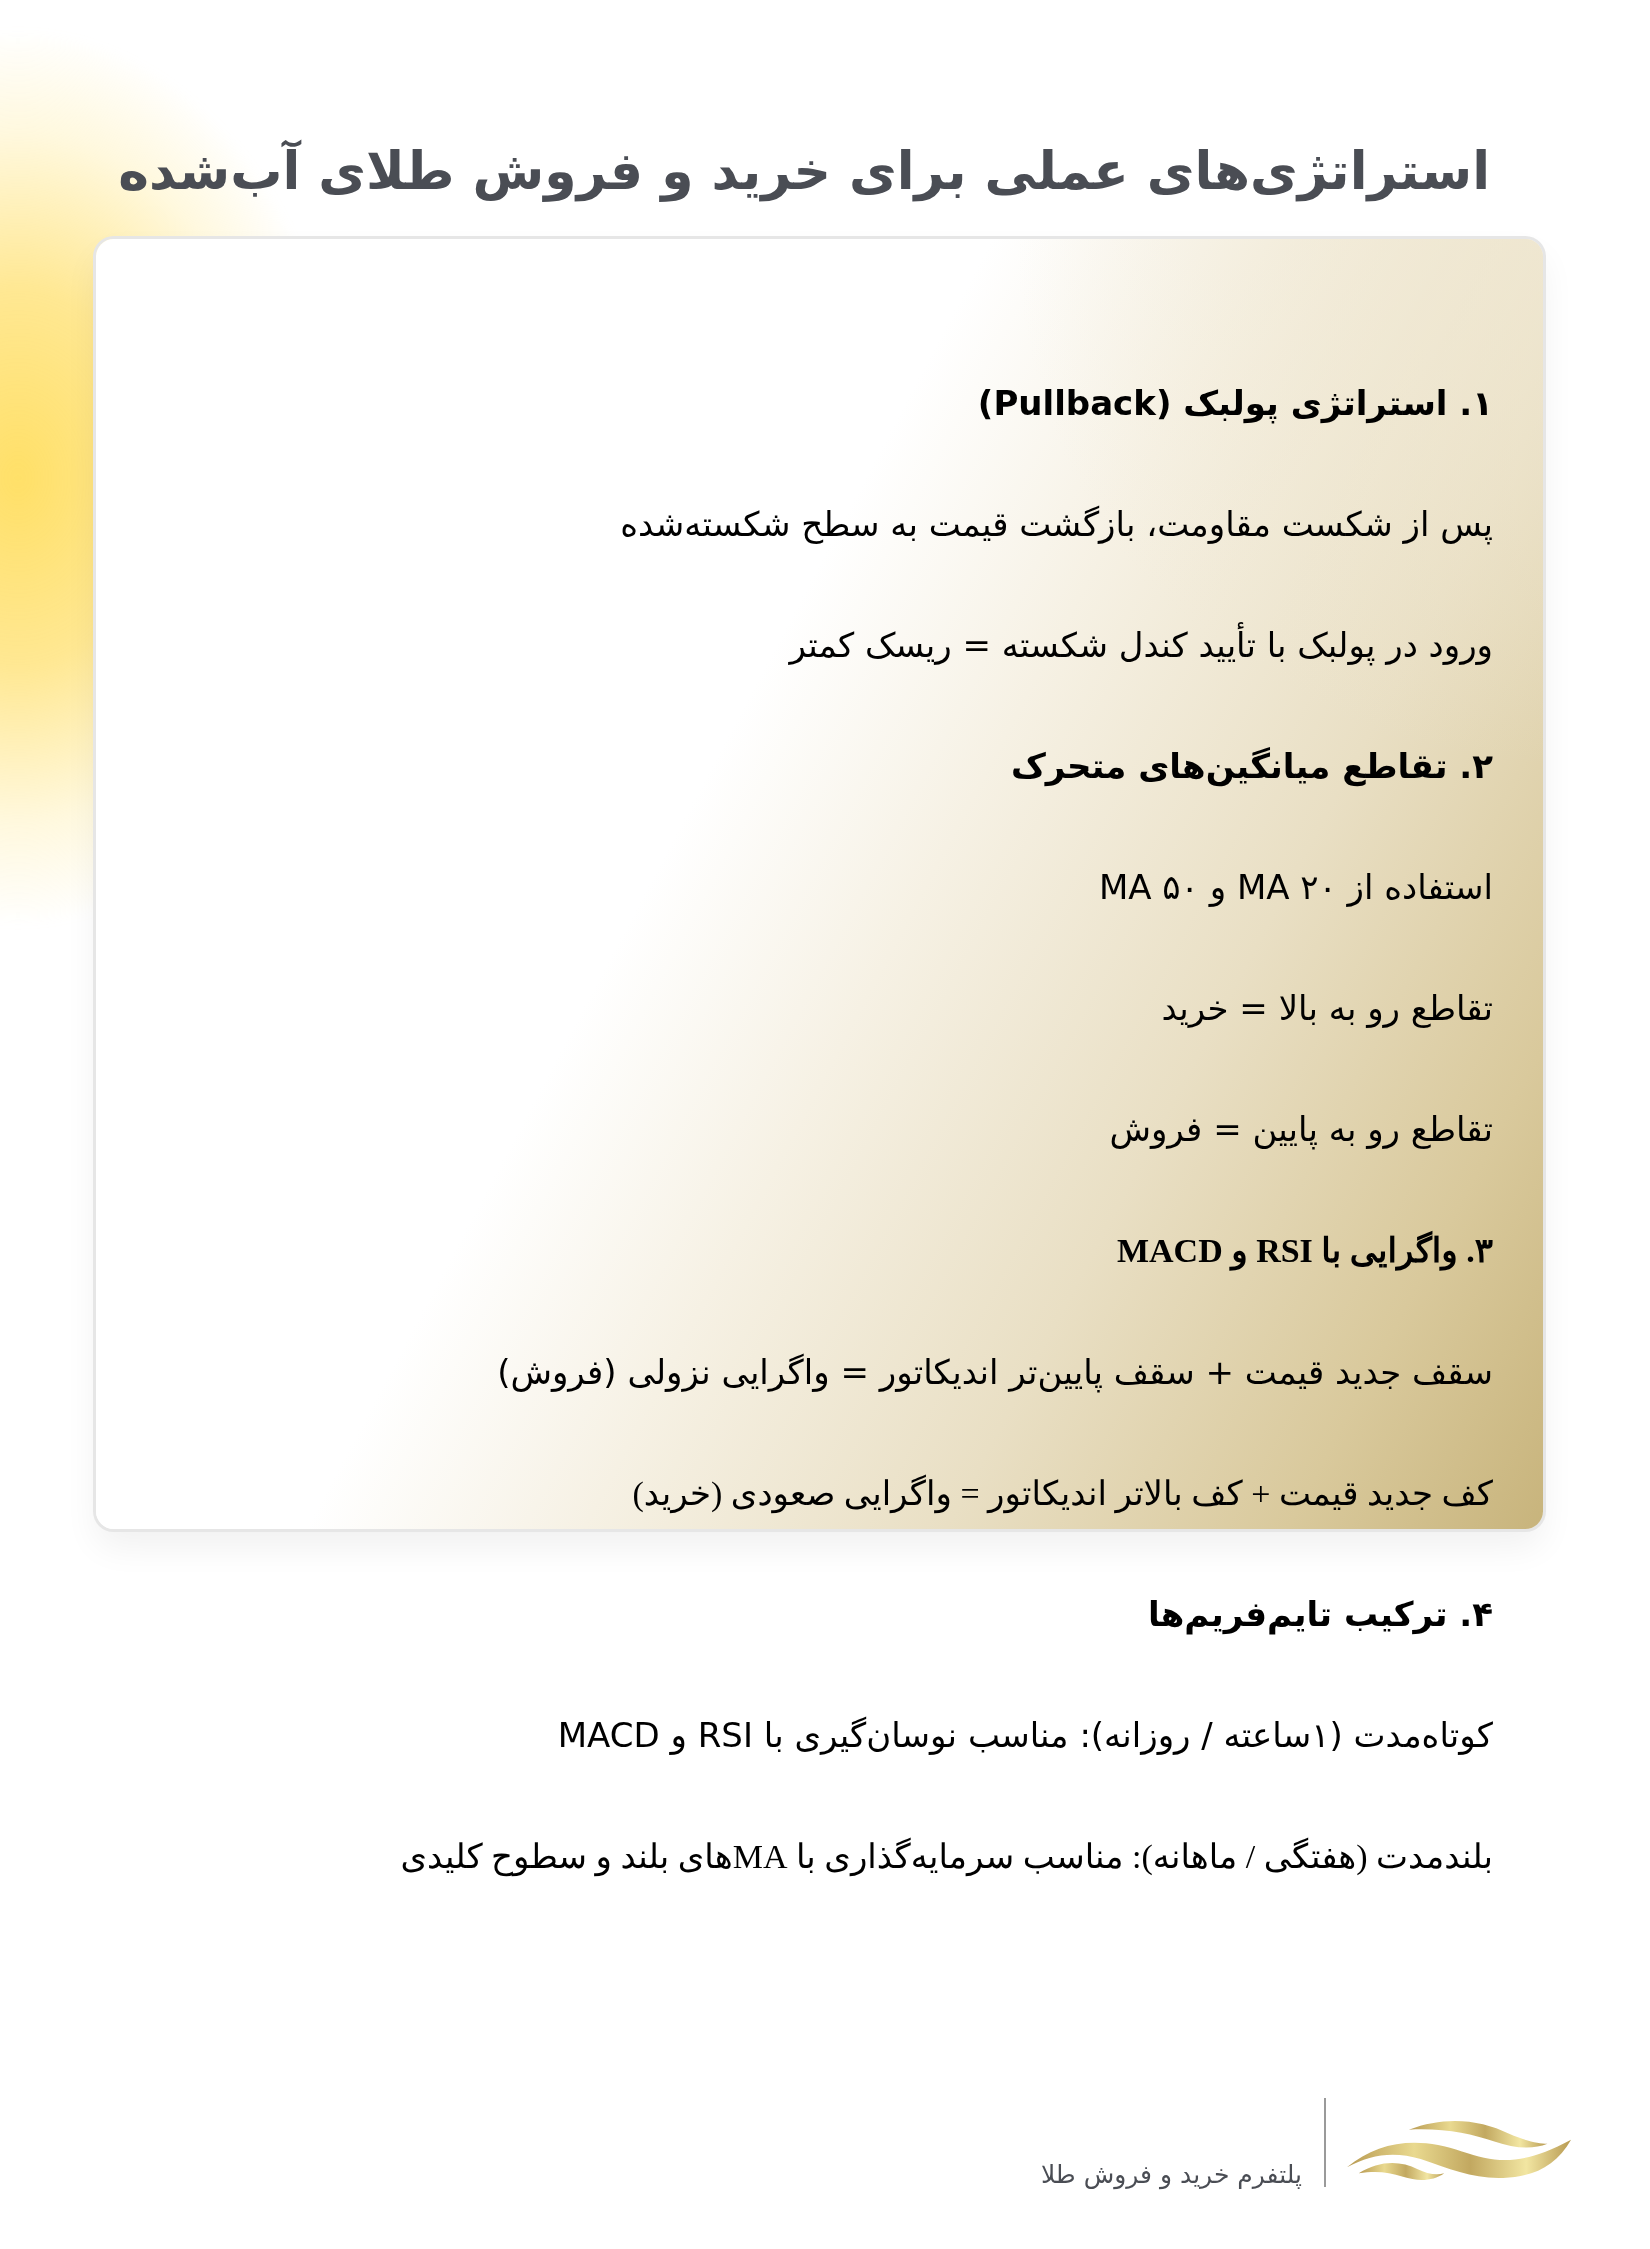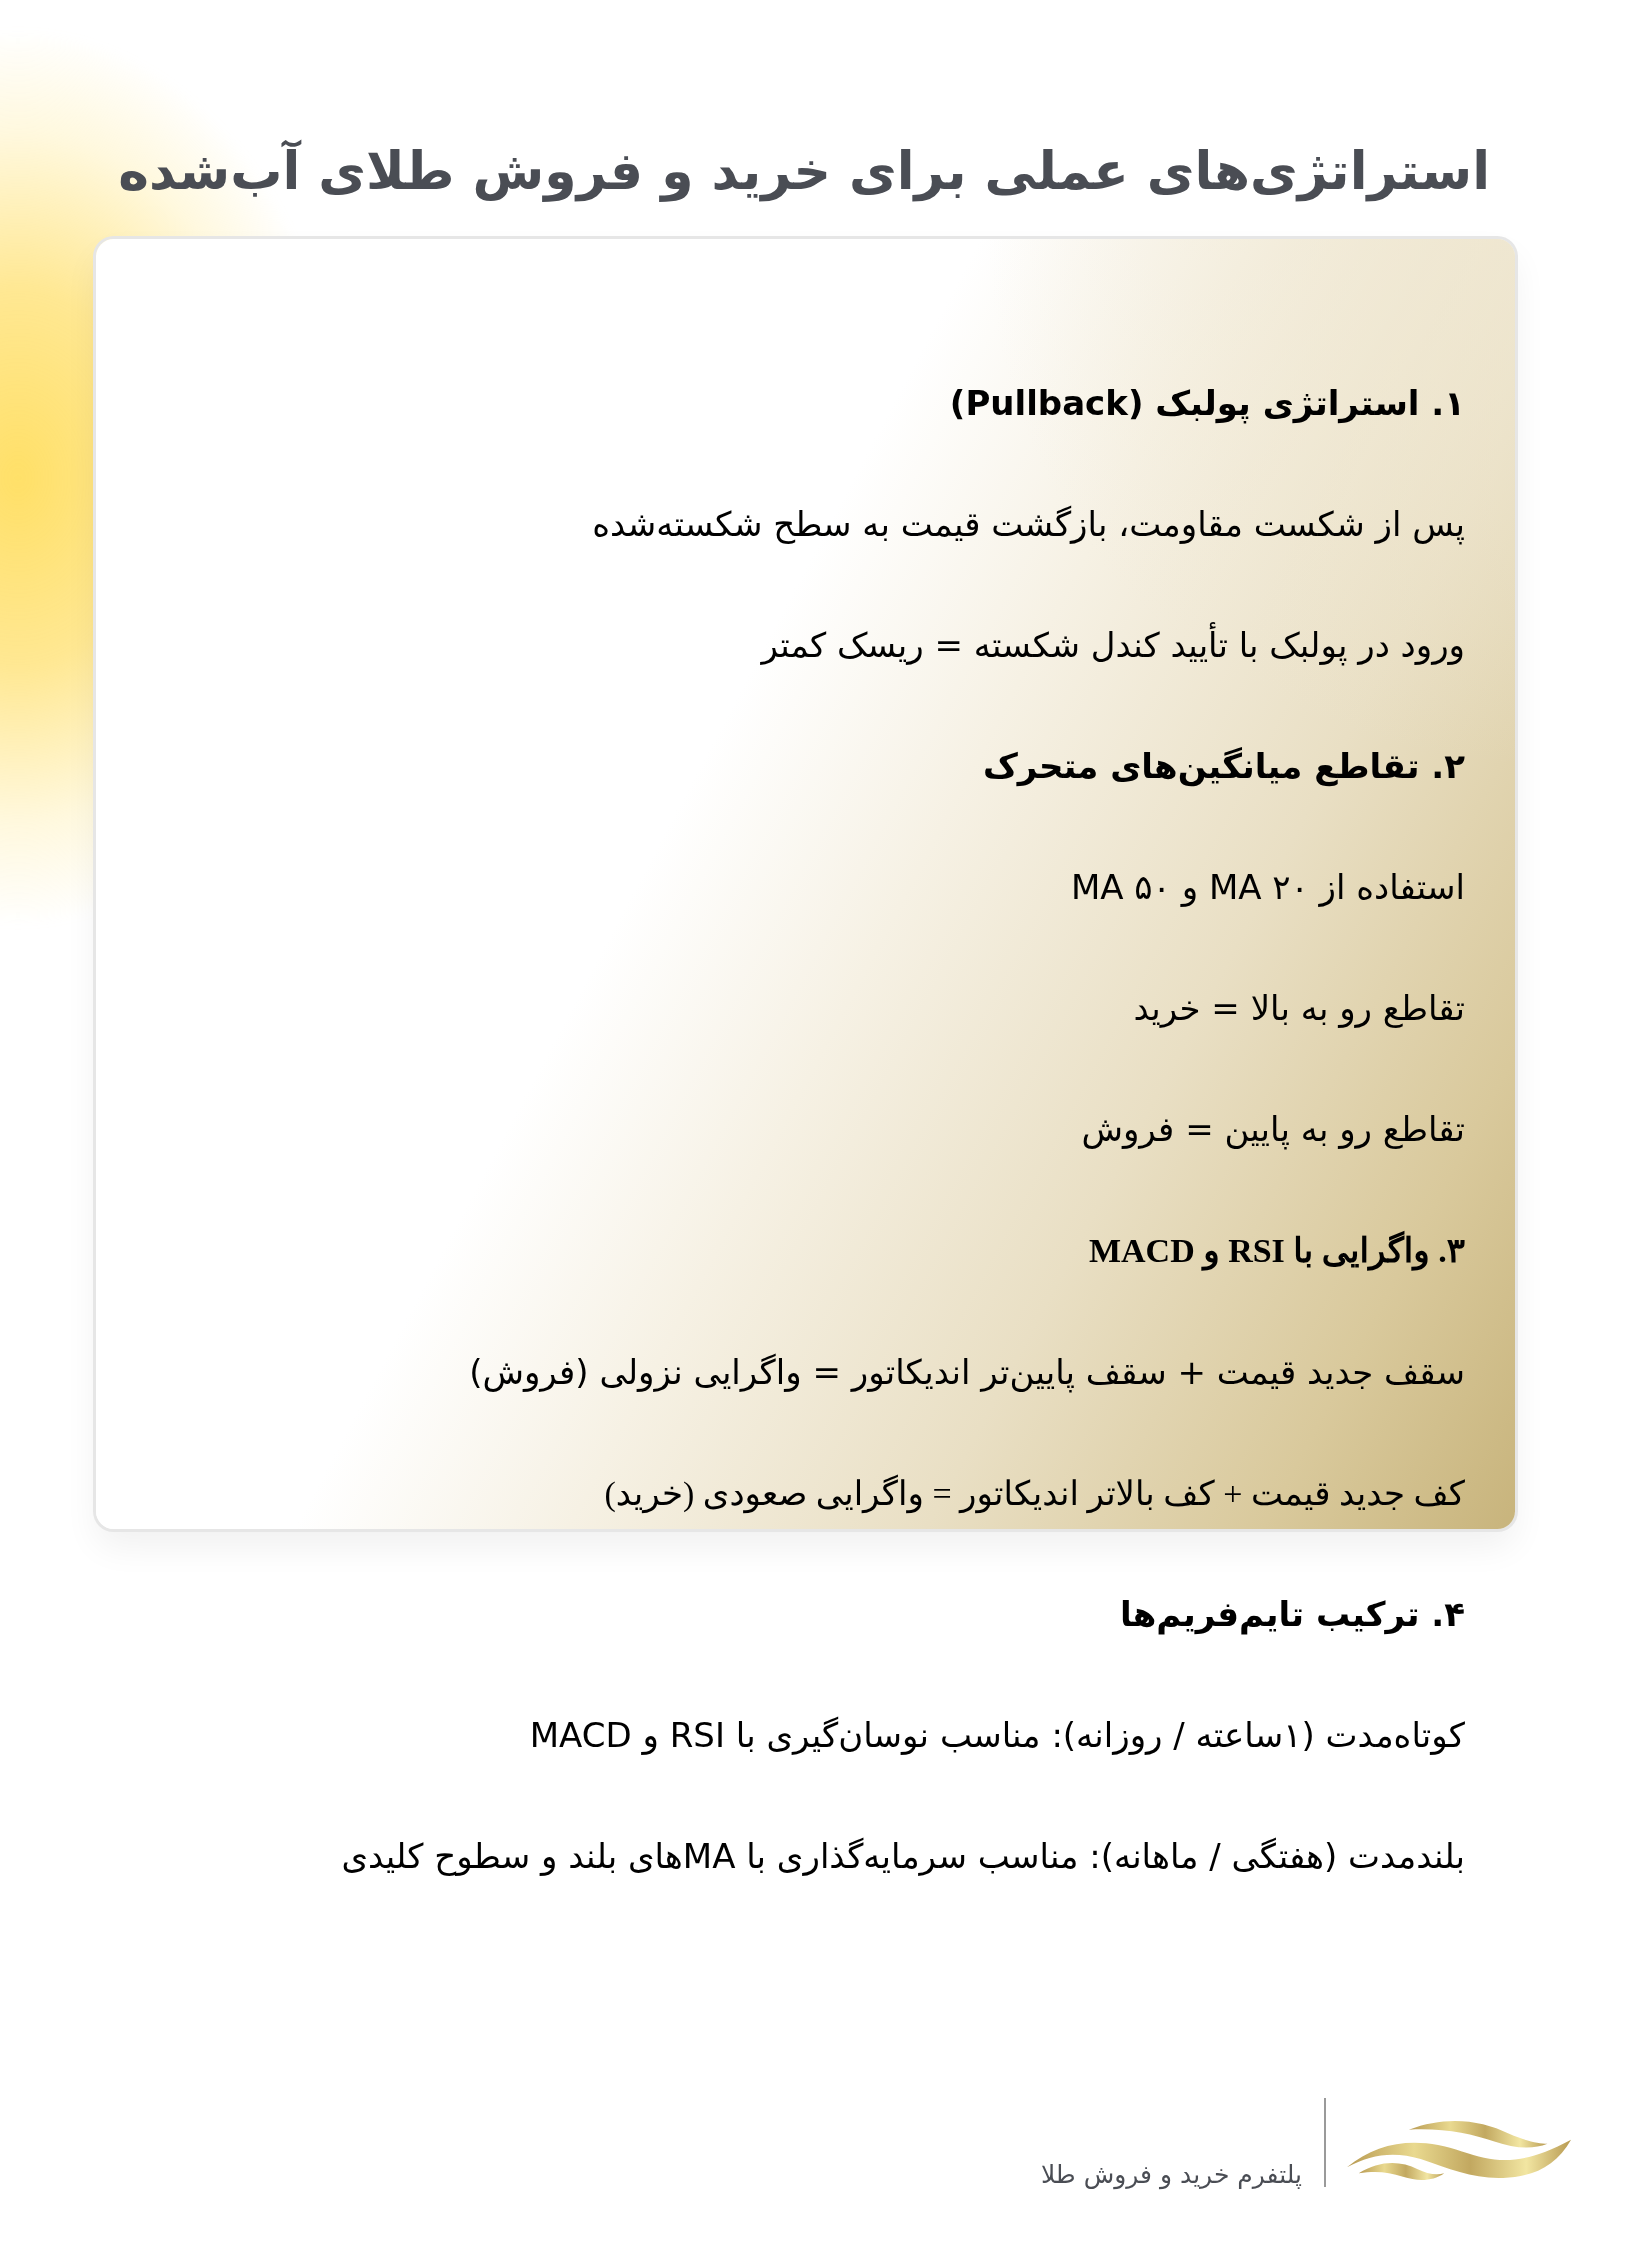--- a/index.html
+++ b/index.html
@@ -43,20 +43,21 @@
   .card {
     position: absolute;
     left: 96px;
     top: 239px;
     width: 1419px;
     height: 1290px;
     border-radius: 17.7px;
     background: linear-gradient(118deg, #ffffff 0%, #ffffff 42%, #f6f1e4 55%, #e9dfc4 72%, #d9c99c 88%, #c8b47c 100%);
     box-shadow: 0 0 0 3px #e6e6e6, 0 17.7px 35px rgba(0,0,0,0.06);
     z-index: 1;
+    padding-left: 28px;
   }
   .card::before {
     content: "";
     position: absolute;
     right: 0;
     top: 0;
     width: 532px;
     height: 532px;
     border-top-right-radius: 17.7px;
     background: radial-gradient(circle at 100% 0%, rgba(240,232,210,0.7) 0%, rgba(255,255,255,0) 70%);
@@ -145,21 +146,21 @@
     <div class="line" style="top:625px;text-align:center;">استفاده از MA ۲۰ و MA ۵۰</div>
     <div class="line" style="top:746px;">تقاطع رو به بالا = خرید</div>
     <div class="line" style="top:867px;">تقاطع رو به پایین = فروش</div>
 
     <div class="line heading" style="top:988px;font-family:Liberation Serif, serif;">۳. واگرایی با RSI و MACD</div>
     <div class="line" style="top:1110px;margin-left:26px;">سقف جدید قیمت + سقف پایین‌تر اندیکاتور = واگرایی نزولی (فروش)</div>
     <div class="line" style="top:1231px;font-family:Liberation Serif, serif;">کف جدید قیمت + کف بالاتر اندیکاتور = واگرایی صعودی (خرید)</div>
 
     <div class="line heading" style="top:1352px;">۴. ترکیب تایم‌فریم‌ها</div>
     <div class="line" style="top:1473px;">کوتاه‌مدت (۱ساعته / روزانه): مناسب نوسان‌گیری با RSI و MACD</div>
-    <div class="line" style="top:1594px;">بلندمدت (هفتگی / ماهانه): مناسب سرمایه‌گذاری با MAهای بلند و سطوح کلیدی</div>
+    <div class="line" style="top:1594px;font-family:Liberation Serif, serif;">بلندمدت (هفتگی / ماهانه): مناسب سرمایه‌گذاری با MAهای بلند و سطوح کلیدی</div>
   </div>
 </div>
 
 <div class="footer">
   <svg class="logo-icon" viewBox="0 0 390 140" xmlns="http://www.w3.org/2000/svg">
     <defs>
       <linearGradient id="goldGrad" x1="0" y1="0" x2="1" y2="0">
         <stop offset="0%" stop-color="#b89a52"></stop>
         <stop offset="30%" stop-color="#e9d98f"></stop>
         <stop offset="55%" stop-color="#c2a860"></stop>

